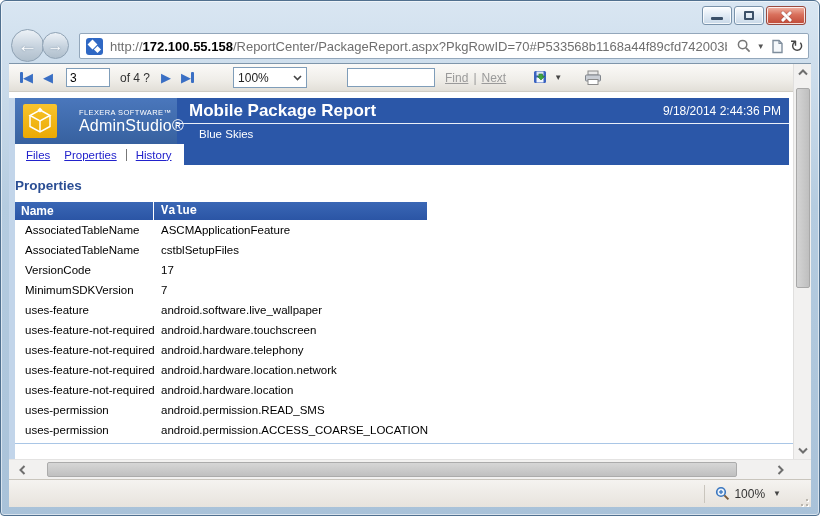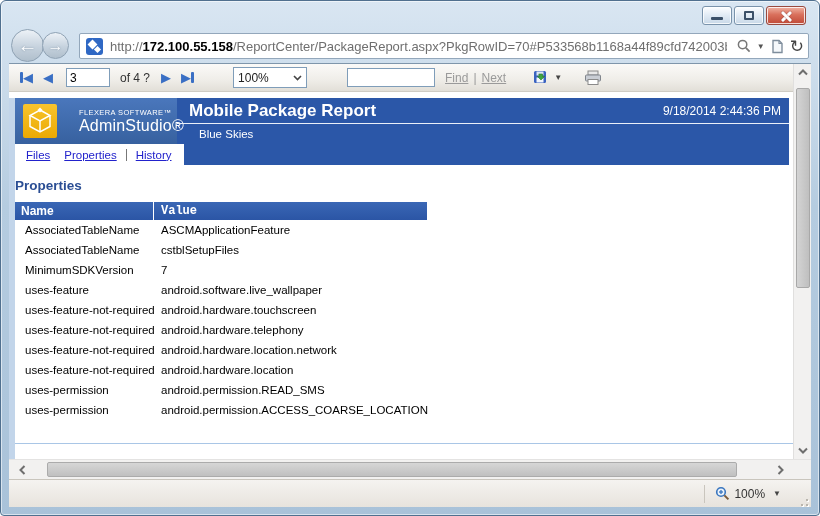--- a/index.html
+++ b/index.html
@@ -280,20 +280,24 @@
           </div>
           <div class="trow">
               <span class="td-name">AssociatedTableName</span>
               <span class="td-value">ASCMApplicationFeature</span>
             </div>
           <div class="trow">
               <span class="td-name">AssociatedTableName</span>
               <span class="td-value">cstblSetupFiles</span>
             </div>
           <div class="trow">
+              <span class="td-name">VersionCode</span>
+              <span class="td-value">17</span>
+            </div>
+          <div class="trow">
               <span class="td-name">MinimumSDKVersion</span>
               <span class="td-value">7</span>
             </div>
           <div class="trow">
               <span class="td-name">uses-feature</span>
               <span class="td-value">android.software.live_wallpaper</span>
             </div>
           <div class="trow">
               <span class="td-name">uses-feature-not-required</span>
               <span class="td-value">android.hardware.touchscreen</span>

